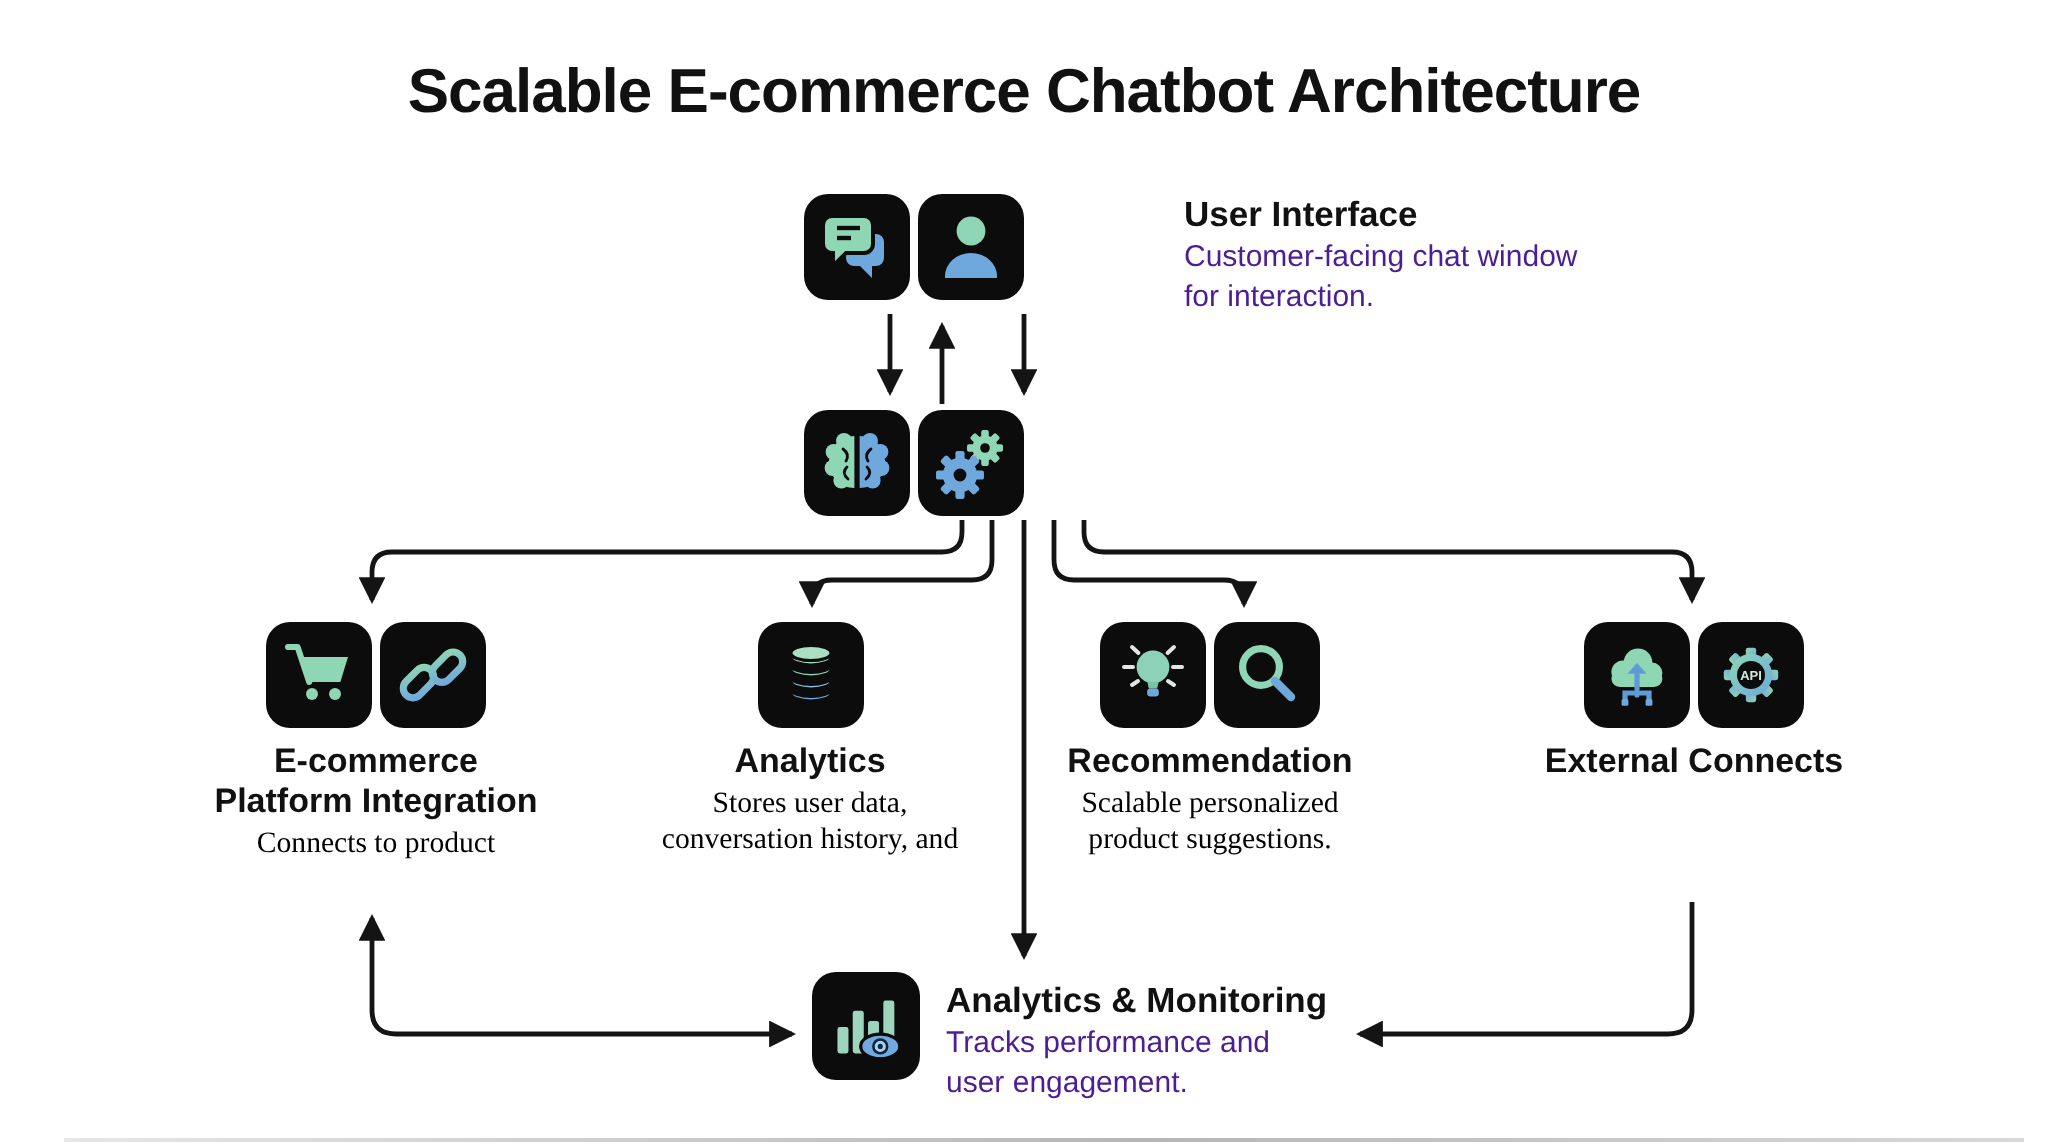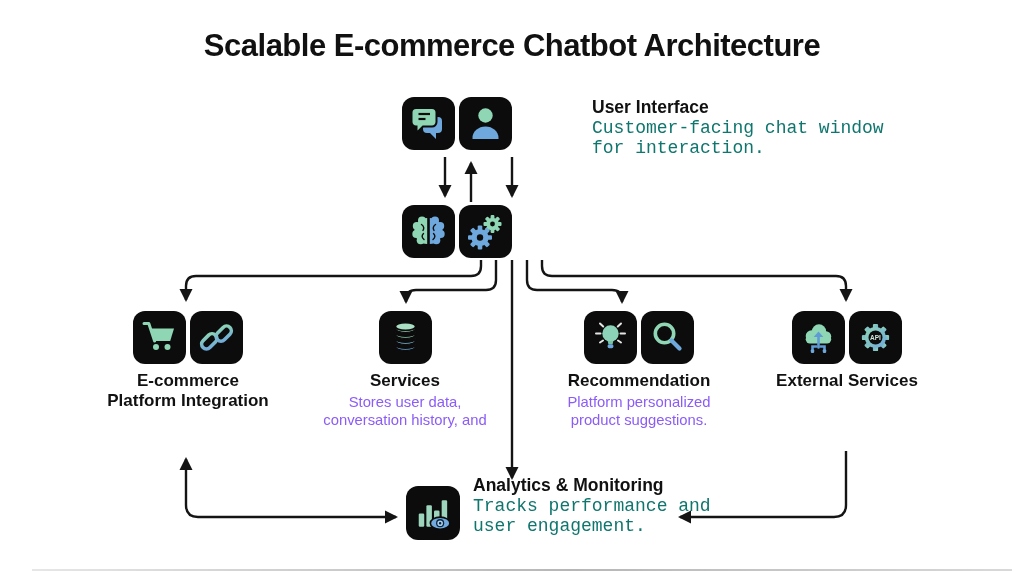--- a/index.html
+++ b/index.html
@@ -5,27 +5,27 @@
   html,body{margin:0;padding:0;background:#ffffff;}
   .stage{position:relative;width:1024px;height:572px;background:#ffffff;overflow:hidden;
          font-family:"Liberation Sans","DejaVu Sans",sans-serif;color:#141414;}
   .page-title{position:absolute;left:0;top:28px;width:1024px;text-align:center;
               font-size:31px;font-weight:700;letter-spacing:-0.5px;color:#111;}
   .arrow-layer{position:absolute;left:0;top:0;pointer-events:none;}
   .tile{width:53px;height:53px;background:#0c0c0c;border-radius:12px;flex:0 0 auto;}
   .icon-row{position:absolute;display:flex;gap:4px;}
   .label-right{position:absolute;text-align:left;}
   .label-right .nt{font-size:17.5px;font-weight:700;line-height:21px;color:#111;}
-  .label-right .nd{font-size:18px;line-height:19.5px;margin-top:1px;color:#0f766e;font-family:Liberation Mono, monospace;}
+  .label-right .nd{font-size:15px;line-height:19.5px;margin-top:1px;color:#4c1d95;}
   .label-right .nd span{display:block;}
   .node{position:absolute;width:224px;display:flex;flex-direction:column;align-items:center;text-align:center;}
   .node .icons{display:flex;gap:4px;}
   .node .nt{font-size:17px;font-weight:700;line-height:20px;margin-top:7px;color:#111;}
   .node .nt span{display:block;}
-  .node .nd{font-size:14.8px;line-height:17.5px;margin-top:3px;color:#8b5cf6;}
+  .node .nd{font-size:14.8px;line-height:17.5px;margin-top:3px;color:#000000;font-family:Liberation Serif, serif;}
   .node .nd span{display:block;}
   .edge-line{position:absolute;left:32px;right:12px;bottom:1px;height:2px;opacity:.65;
              background:linear-gradient(to right,#d9d9d9,#8f8f8f 55%,#c4c4c4);}
 </style>
 </head>
 <body>
 
 <div class="stage">
 
   <div class="page-title">Scalable E-commerce Chatbot Architecture</div>
@@ -156,47 +156,48 @@
             <rect x="25" y="17.8" width="17.5" height="9.6" rx="4.8" transform="rotate(-45 33.75 22.6)"></rect>
           </g>
         </svg>
       </div>
     </div>
     <div class="nt">
       <span>E-commerce</span>
       <span>Platform Integration</span>
     </div>
     <div class="nd">
+      <span>Connects to product</span>
     </div>
   </div>
 
   <div class="node" style="left:293px;top:311px;">
     <div class="icons">
       <div class="tile">
         <svg viewBox="0 0 53 53" width="53" height="53">
           <g stroke="#0c0c0c" stroke-width="1.5">
             <path d="M16.5,33.5 v2.2 a10,3.8 0 0 0 20,0 v-2.2 a10,3.8 0 0 1 -20,0" fill="#6fa8dc"></path>
             <path d="M16.5,27.5 v2.2 a10,3.8 0 0 0 20,0 v-2.2 a10,3.8 0 0 1 -20,0" fill="#85bfe4"></path>
             <path d="M16.5,21.5 v2.2 a10,3.8 0 0 0 20,0 v-2.2 a10,3.8 0 0 1 -20,0" fill="#8fd0ae"></path>
             <path d="M16.5,15.5 v2.2 a10,3.8 0 0 0 20,0 v-2.2 a10,3.8 0 0 1 -20,0" fill="#9fd8ba"></path>
             <ellipse cx="26.5" cy="15.5" rx="10" ry="3.8" fill="#aadfc4"></ellipse>
           </g>
         </svg>
       </div>
     </div>
     <div class="nt">
-      <span>Services</span>
+      <span>Analytics</span>
     </div>
     <div class="nd">
       <span>Stores user data,</span>
       <span>conversation history, and</span>
     </div>
   </div>
 
-  <div class="node" style="left:527px;top:311px;">
+  <div class="node" style="left:493px;top:311px;">
     <div class="icons">
       <div class="tile">
         <svg viewBox="0 0 53 53" width="53" height="53">
           <g stroke="#e3e6e4" stroke-width="2" stroke-linecap="round">
             <line x1="12" y1="22.5" x2="16.5" y2="22.5"></line>
             <line x1="36.5" y1="22.5" x2="41" y2="22.5"></line>
             <line x1="16" y1="12.5" x2="19.2" y2="15.5"></line>
             <line x1="37" y1="12.5" x2="33.8" y2="15.5"></line>
             <line x1="16" y1="31.5" x2="19" y2="29.5"></line>
             <line x1="37" y1="31.5" x2="34" y2="29.5"></line>
@@ -210,21 +211,21 @@
         <svg viewBox="0 0 53 53" width="53" height="53">
           <circle cx="23.5" cy="22.5" r="9.2" fill="none" stroke="#8fd6b4" stroke-width="3.6"></circle>
           <line x1="30.5" y1="29.5" x2="38.5" y2="37.5" stroke="#6fa8dc" stroke-width="4.2" stroke-linecap="round"></line>
         </svg>
       </div>
     </div>
     <div class="nt">
       <span>Recommendation</span>
     </div>
     <div class="nd">
-      <span>Platform personalized</span>
+      <span>Scalable personalized</span>
       <span>product suggestions.</span>
     </div>
   </div>
 
   <div class="node" style="left:735px;top:311px;">
     <div class="icons">
       <div class="tile">
         <svg viewBox="0 0 53 53" width="53" height="53">
           <g fill="#8fd6b4">
             <circle cx="19.5" cy="25" r="5.8"></circle>
@@ -262,40 +263,40 @@
               <rect x="-2.6" y="-13.6" width="5.2" height="5.6" rx="1.2" transform="rotate(315)"></rect>
             </g>
             <circle r="10.6"></circle>
           </g>
           <circle cx="26.5" cy="26.5" r="7" fill="#0c0c0c"></circle>
           <text x="26.5" y="29" text-anchor="middle" font-size="6.5" font-weight="bold" font-family="Liberation Sans, sans-serif" fill="#cfe9dc">API</text>
         </svg>
       </div>
     </div>
     <div class="nt">
-      <span>External Services</span>
+      <span>External Connects</span>
     </div>
   </div>
 
   <div class="icon-row" style="left:406px;top:486px;">
     <div class="tile" style="width:54px;height:54px;">
       <svg viewBox="0 0 53 53" width="54" height="54">
         <g fill="#9ed6bd">
           <rect x="12.5" y="27" width="5.4" height="13" rx="1.2"></rect>
           <rect x="20" y="19" width="5.4" height="21" rx="1.2"></rect>
           <rect x="27.5" y="24" width="5.4" height="16" rx="1.2"></rect>
           <rect x="35" y="14" width="5.4" height="26" rx="1.2"></rect>
         </g>
         <ellipse cx="33.5" cy="36.5" rx="9.6" ry="6" fill="#72aadd" stroke="#0c0c0c" stroke-width="1.6"></ellipse>
         <circle cx="33.5" cy="36.5" r="4" fill="#0e2740"></circle>
         <circle cx="33.5" cy="36.5" r="2" fill="none" stroke="#a9d2f0" stroke-width="1.5"></circle>
       </svg>
     </div>
   </div>
-  <div class="label-right" style="left:473px;top:475px;">
+  <div class="label-right" style="left:473px;top:490px;">
     <div class="nt">Analytics &amp; Monitoring</div>
     <div class="nd">
       <span>Tracks performance and</span>
       <span>user engagement.</span>
     </div>
   </div>
 
   <div class="edge-line"></div>
 </div>
 

